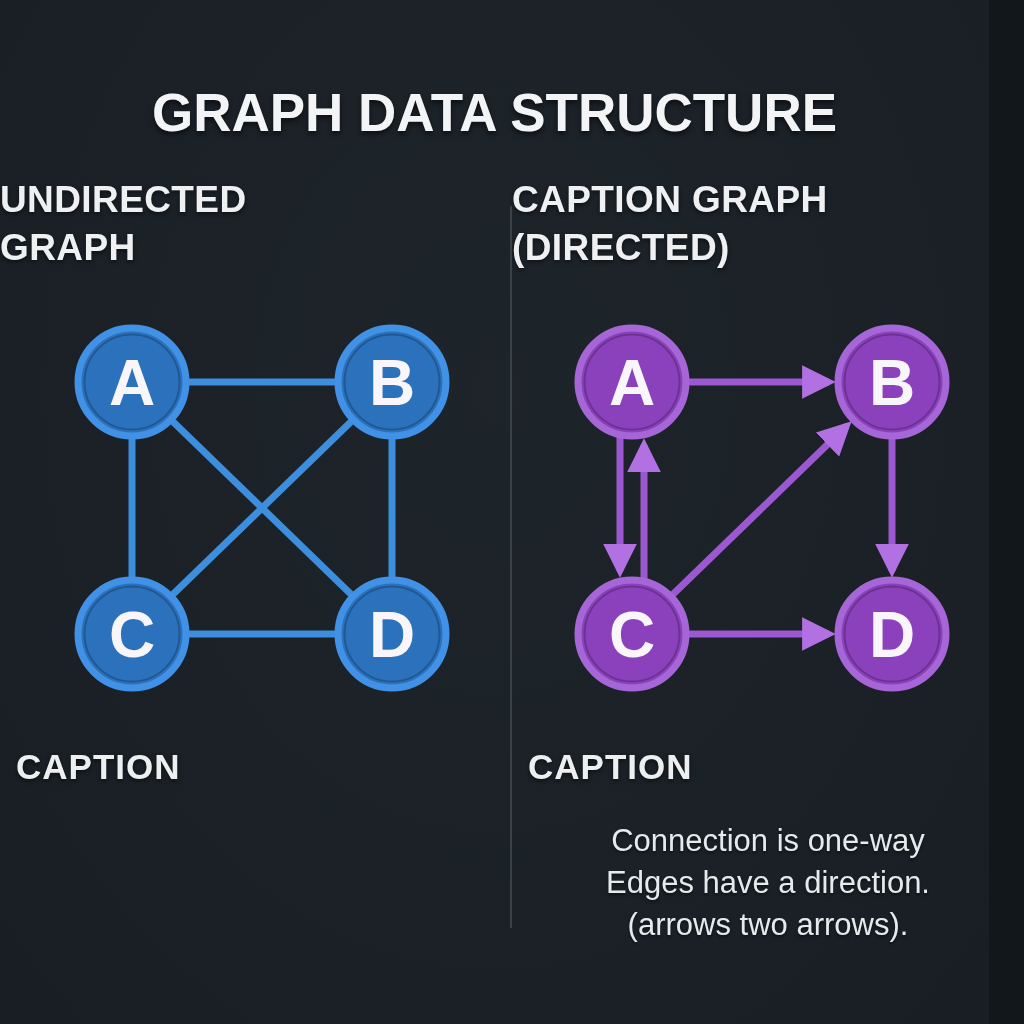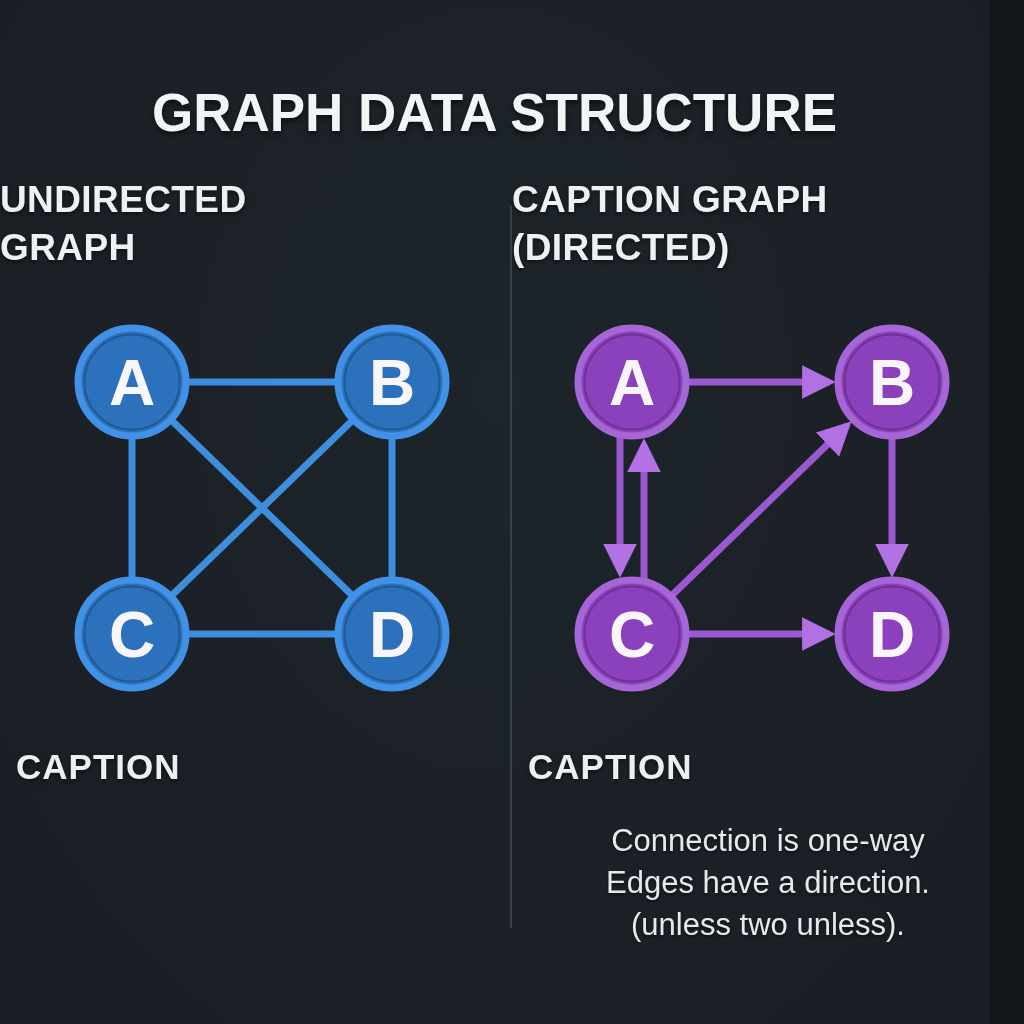--- a/index.html
+++ b/index.html
@@ -106,17 +106,17 @@
         <circle cx="75" cy="320" r="47.5" fill="none" stroke="rgba(0,0,0,0.22)" stroke-width="2"></circle>
         <text x="75" y="320" dy="0.36em" text-anchor="middle" font-size="64" font-weight="bold" fill="#f8f5fb">C</text>
         <circle cx="335" cy="320" r="54" fill="#8a41bb" stroke="#a666d8" stroke-width="7"></circle>
         <circle cx="335" cy="320" r="47.5" fill="none" stroke="rgba(0,0,0,0.22)" stroke-width="2"></circle>
         <text x="335" y="320" dy="0.36em" text-anchor="middle" font-size="64" font-weight="bold" fill="#f8f5fb">D</text>
       </svg>
     <div class="cap-title">CAPTION</div>
     <div class="cap-text">
       <div>Connection is one-way</div>
       <div>Edges have a direction.</div>
-      <div>(unless two unless).</div>
+      <div>(arrows two arrows).</div>
     </div>
   </section>
 
 </div>
 
 </body></html>

